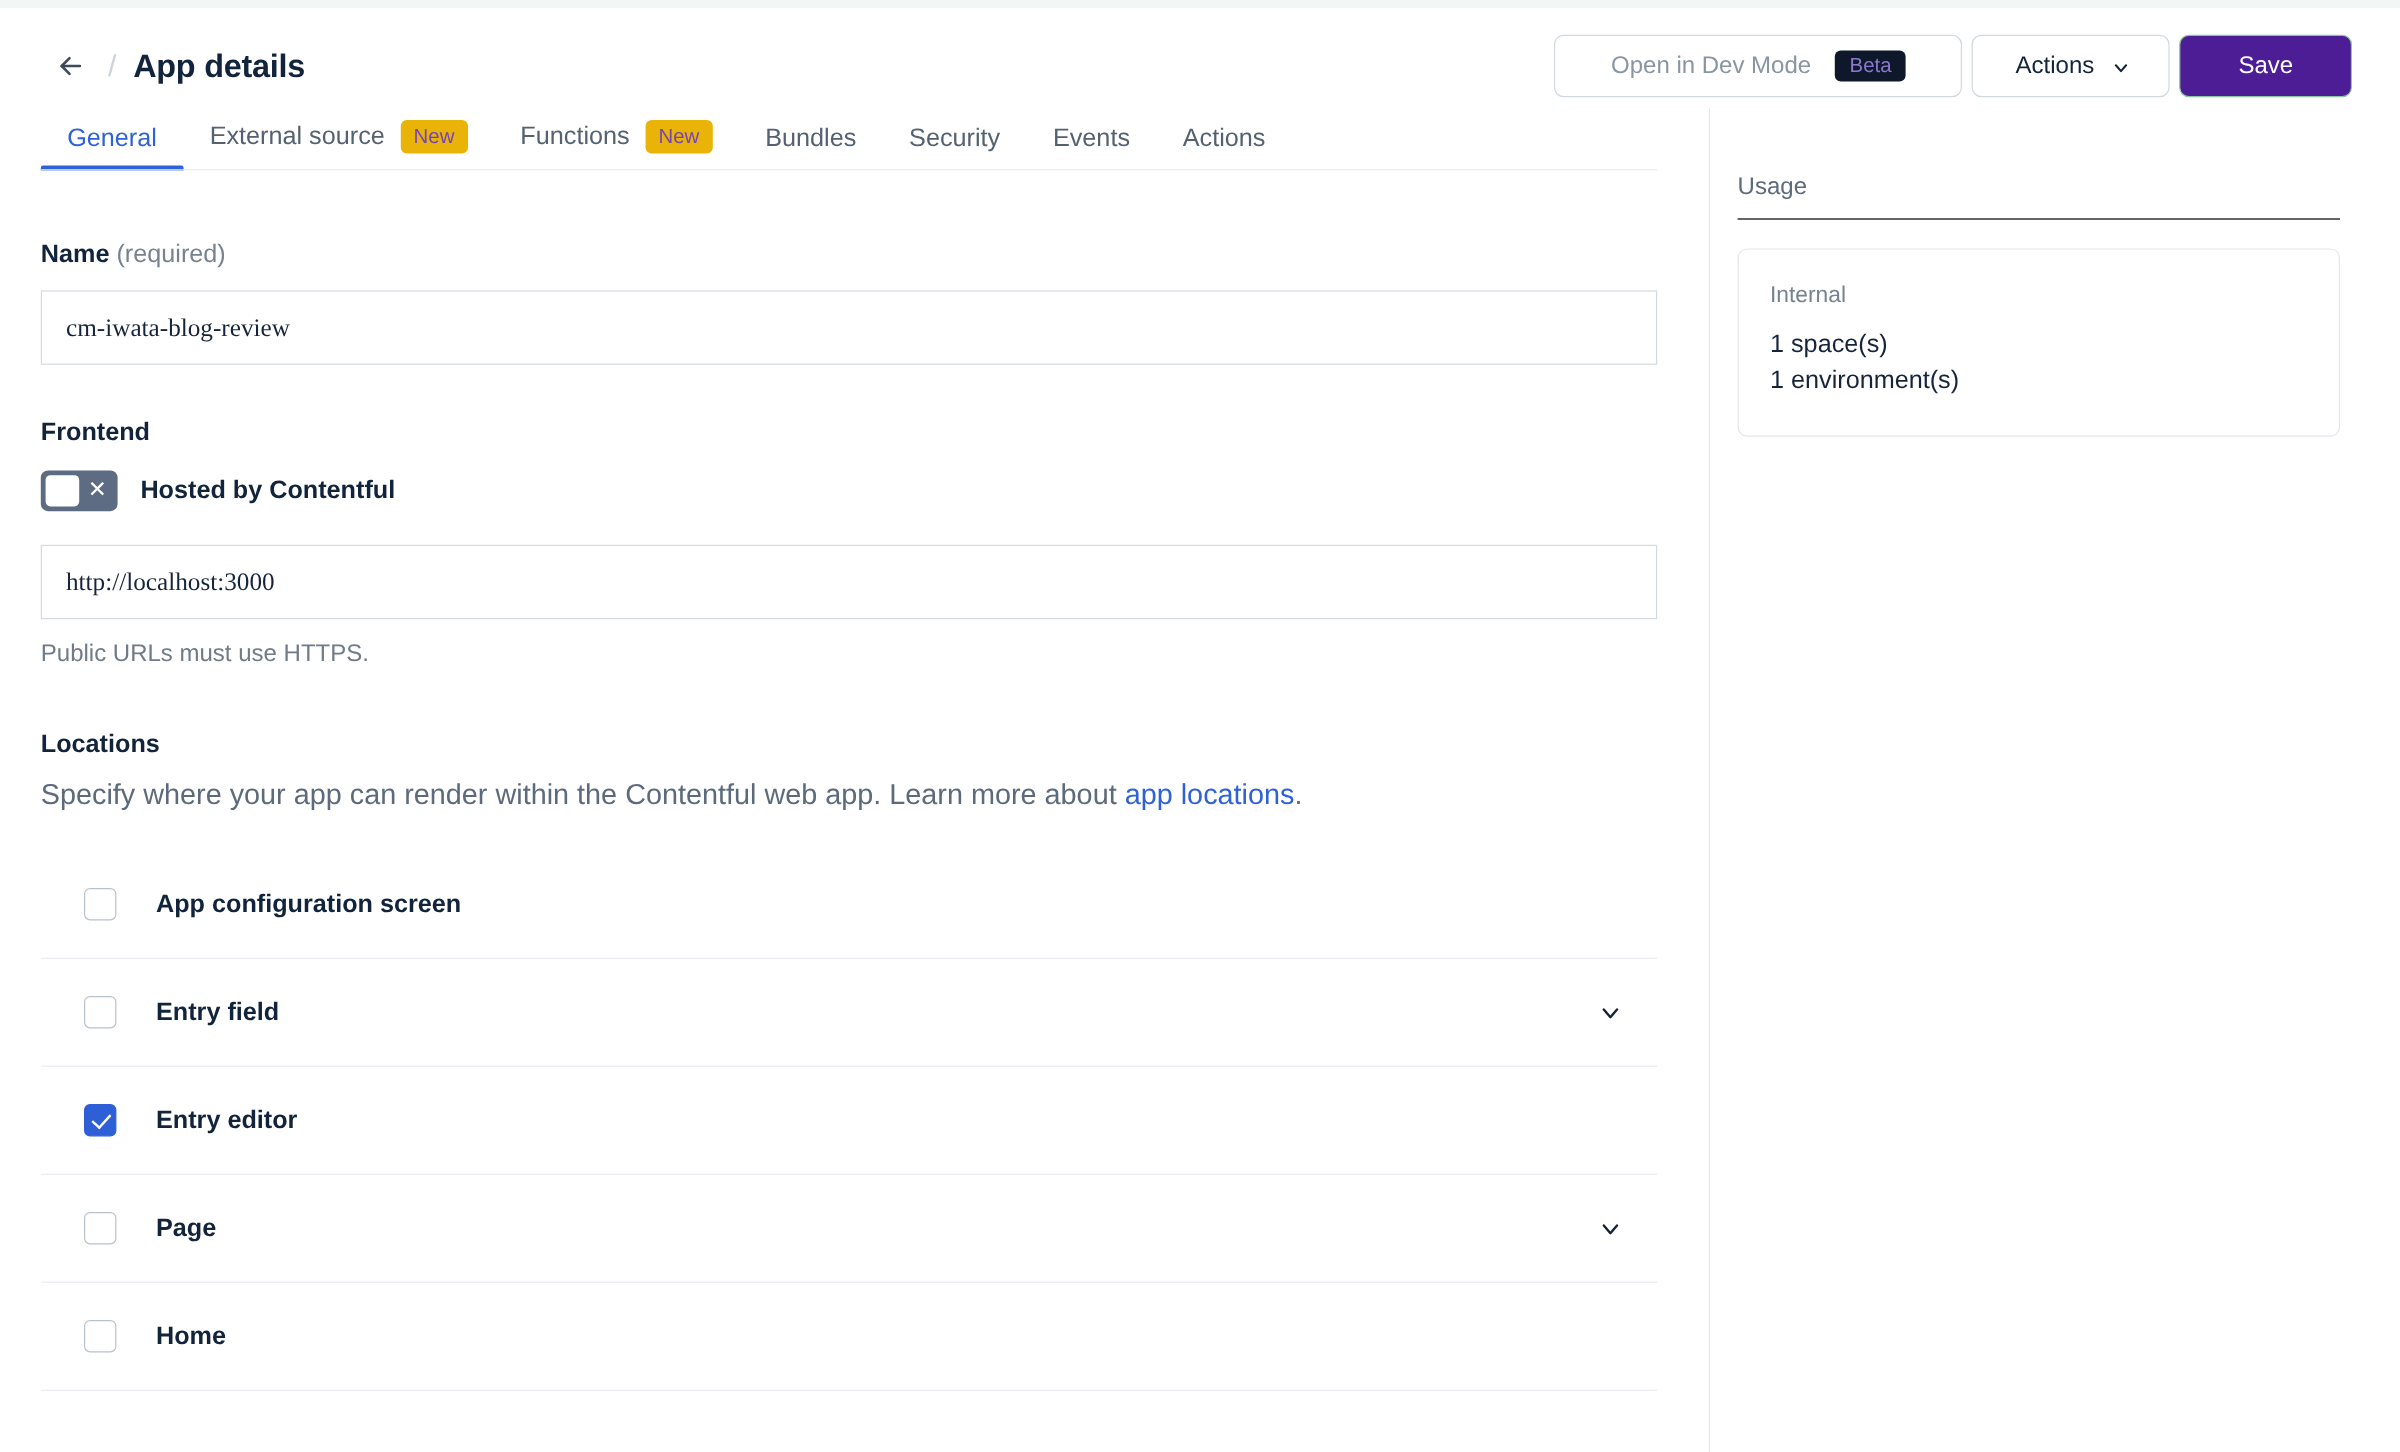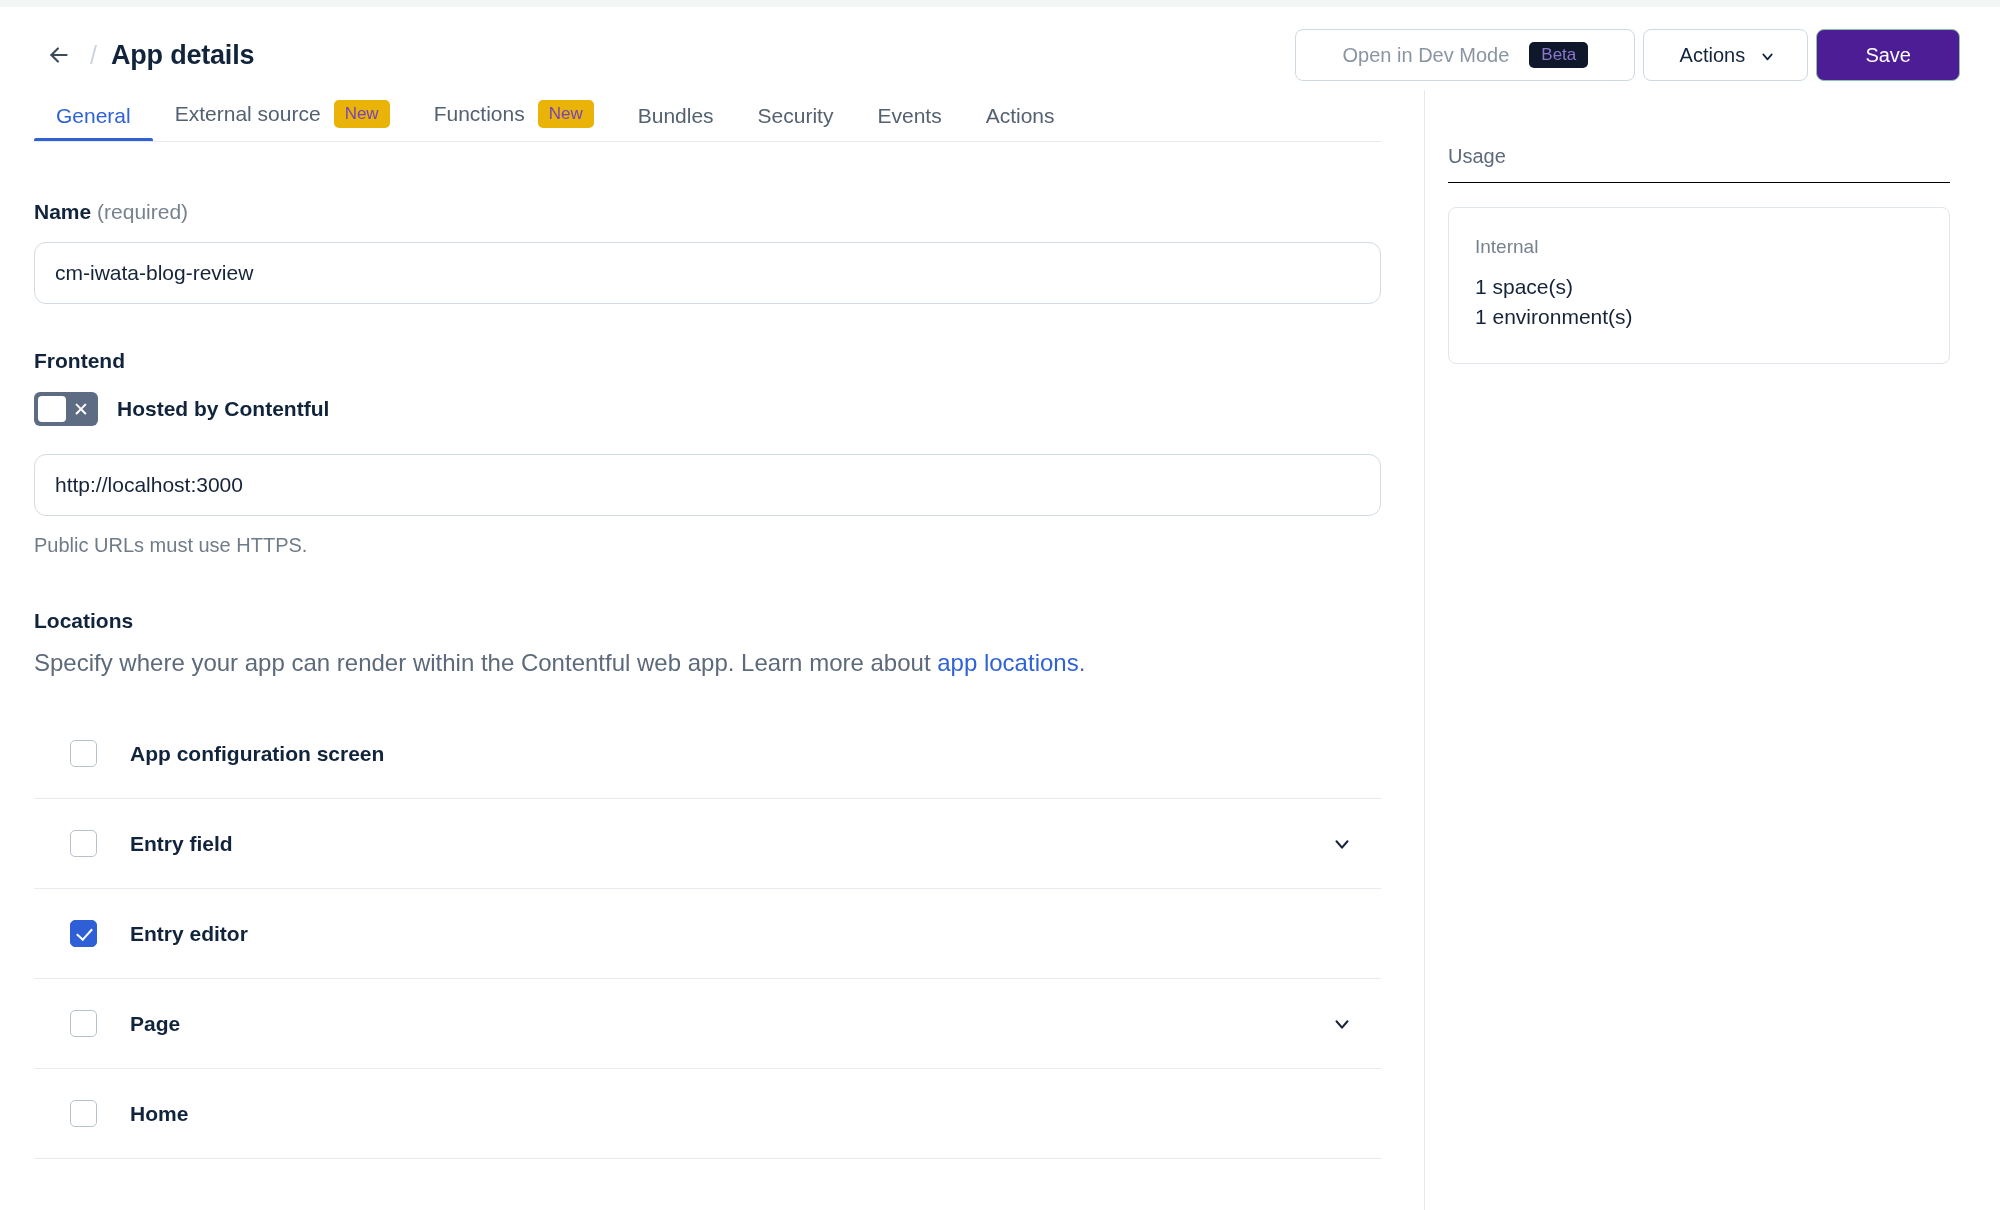--- a/index.html
+++ b/index.html
@@ -223,26 +223,26 @@
   }
   .field-label .req {
     font-weight: 400;
     color: #77828f;
   }
   .text-input {
     margin-top: 18px;
     width: 1347px;
     height: 62px;
     border: 1px solid #d3dae1;
-    border-radius: 12px;
+    border-radius: 0;
     background: #ffffff;
     font-size: 21px;
     color: #16243a;
     padding: 0 20px;
-    font-family: Liberation Sans, sans-serif;
+    font-family: Liberation Serif, serif;
     outline: none;
   }
   .section-head {
     font-size: 21px;
     font-weight: 700;
     color: #11243c;
     margin-top: 45px;
   }
 
   

